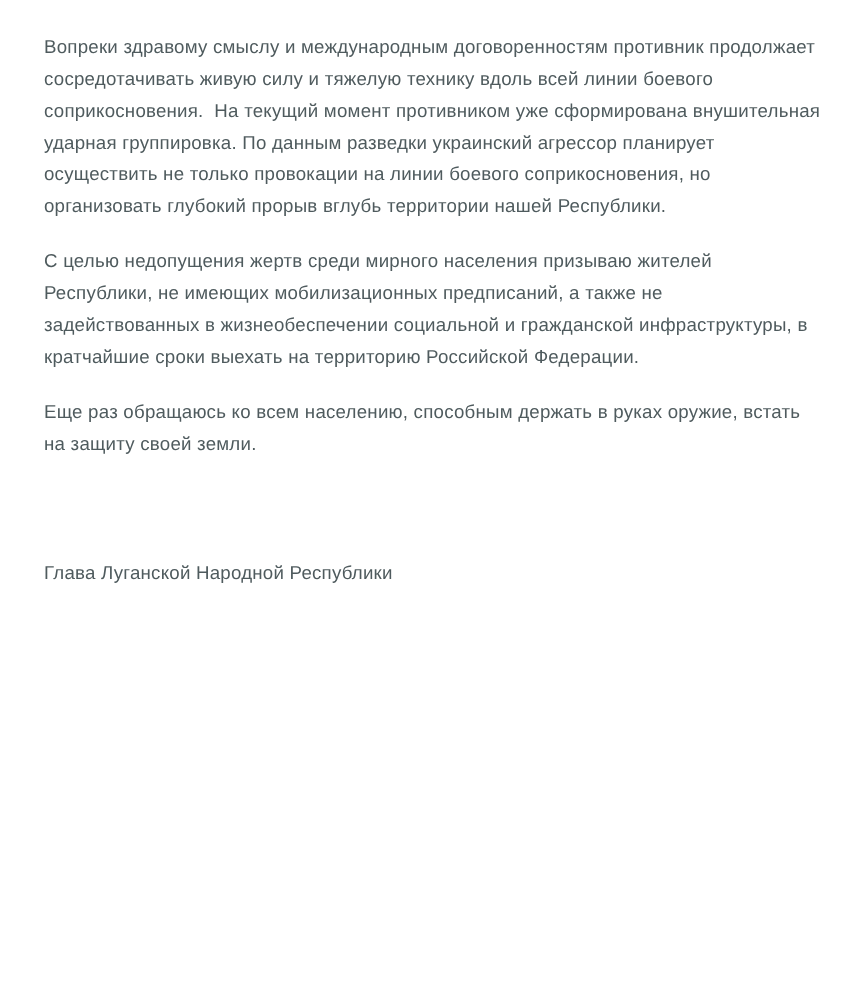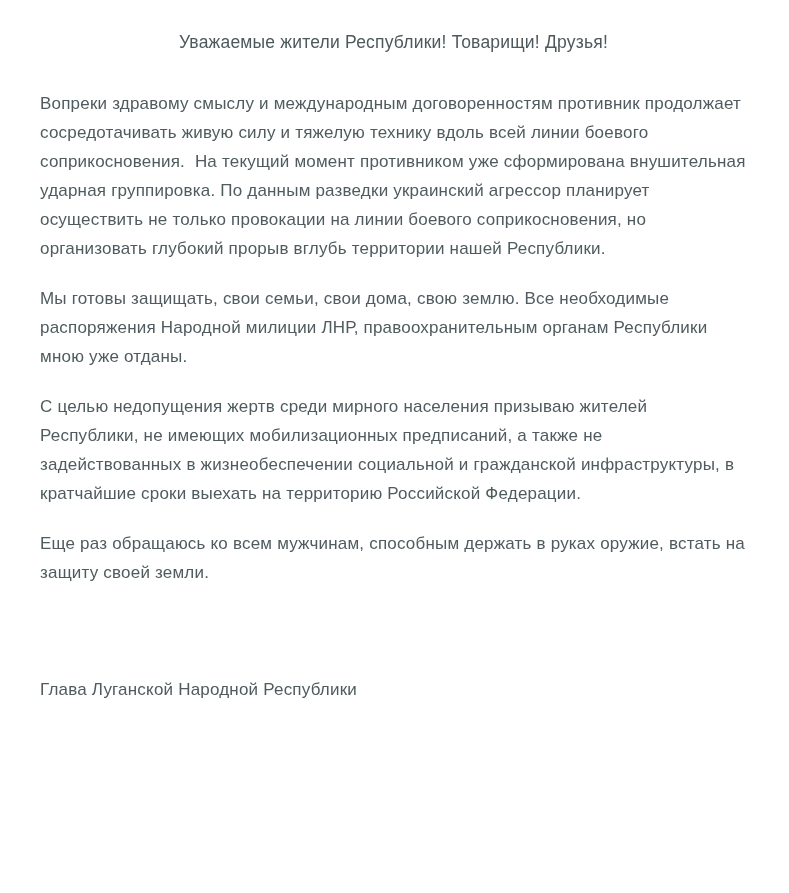--- a/index.html
+++ b/index.html
@@ -41,30 +41,28 @@
   }
   .sig-line:last-child {
     margin-bottom: 15px;
   }
 </style>
 </head>
 <body>
 
 <div class="page">
 
-  <h1 class="title">Уважаемые жители Республики! Товарищи! Друзья!</h1>
 
   <p class="para">Вопреки здравому смыслу и международным договоренностям противник продолжает сосредотачивать живую силу и тяжелую технику вдоль всей линии боевого соприкосновения.  На текущий момент противником уже сформирована внушительная ударная группировка. По данным разведки украинский агрессор планирует осуществить не только провокации на линии боевого соприкосновения, но организовать глубокий прорыв вглубь территории нашей Республики.</p>
 
-  <p class="para">Мы готовы защищать, свои семьи, свои дома, свою землю. Все необходимые распоряжения Народной милиции ЛНР, правоохранительным органам Республики мною уже отданы.</p>
 
   <p class="para">С целью недопущения жертв среди мирного населения призываю жителей Республики, не имеющих мобилизационных предписаний, а также не задействованных в жизнеобеспечении социальной и гражданской инфраструктуры, в кратчайшие сроки выехать на территорию Российской Федерации.</p>
 
 
 
-  <p class="para">Еще раз обращаюсь ко всем мужчинам, способным держать в руках оружие, встать на защиту своей земли.</p>
+  <p class="para">Еще раз обращаюсь ко всем населению, способным держать в руках оружие, встать на защиту своей земли.</p>
 
   <div class="signature">
     <p class="sig-line">Глава Луганской Народной Республики</p>
 
   </div>
 
 </div>
 
 </body></html>

